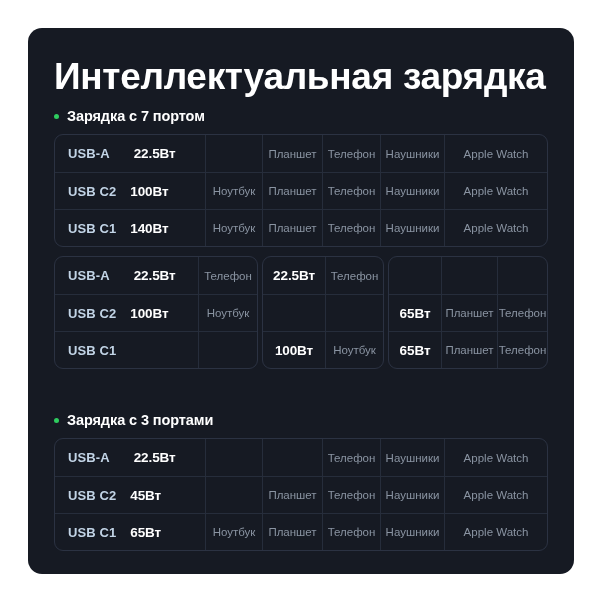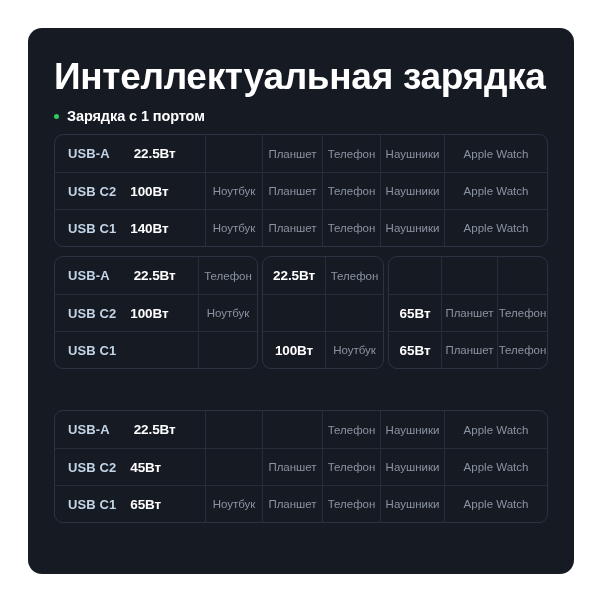--- a/index.html
+++ b/index.html
@@ -102,21 +102,21 @@
 </head>
 <body>
 
 <div class="card">
 
   <div class="title">Интеллектуальная зарядка</div>
 
   <div class="section" style="top:78px;">
     <div class="sec-head">
       <div class="bullet"></div>
-      <div class="sec-title">Зарядка с 1 портом</div>
+      <div class="sec-title">Зарядка с 7 портом</div>
     </div>
     <div class="tbl">
       <div class="grp" style="width:100%;">
 
         <div class="row">
           <div class="cell lbl" style="width:150px;">
             <span class="port">USB-A</span>
             <span class="watt" style="margin-left:24px;">22.5Вт</span>
           </div>
           <div class="cell" style="width:57px;"></div>
@@ -211,20 +211,24 @@
           <div class="cell wattc" style="width:52px;">65Вт</div>
           <div class="cell" style="width:56px;">Планшет</div>
           <div class="cell" style="flex:1;">Телефон</div>
         </div>
       </div>
 
     </div>
   </div>
 
   <div class="section" style="top:382px;">
+    <div class="sec-head">
+      <div class="bullet"></div>
+      <div class="sec-title">Зарядка с 3 портами</div>
+    </div>
     <div class="tbl">
       <div class="grp" style="width:100%;">
 
         <div class="row">
           <div class="cell lbl" style="width:150px;">
             <span class="port">USB-A</span>
             <span class="watt" style="margin-left:24px;">22.5Вт</span>
           </div>
           <div class="cell" style="width:57px;"></div>
           <div class="cell" style="width:60px;"></div>

